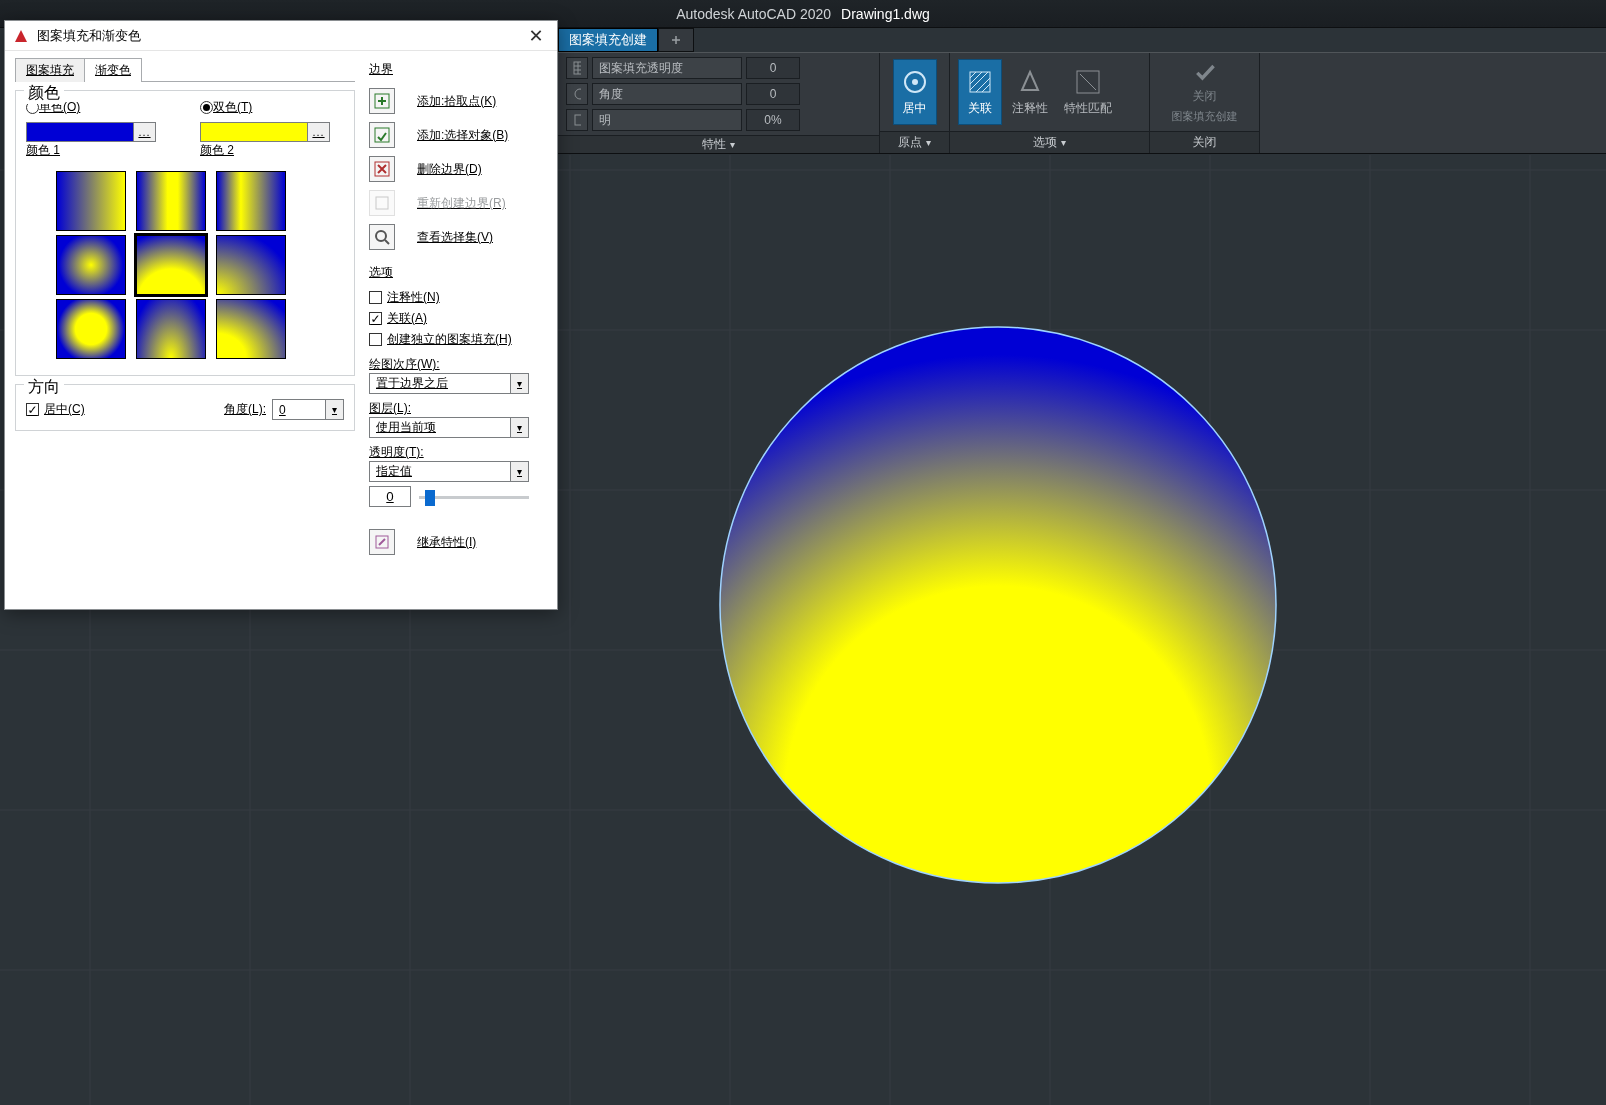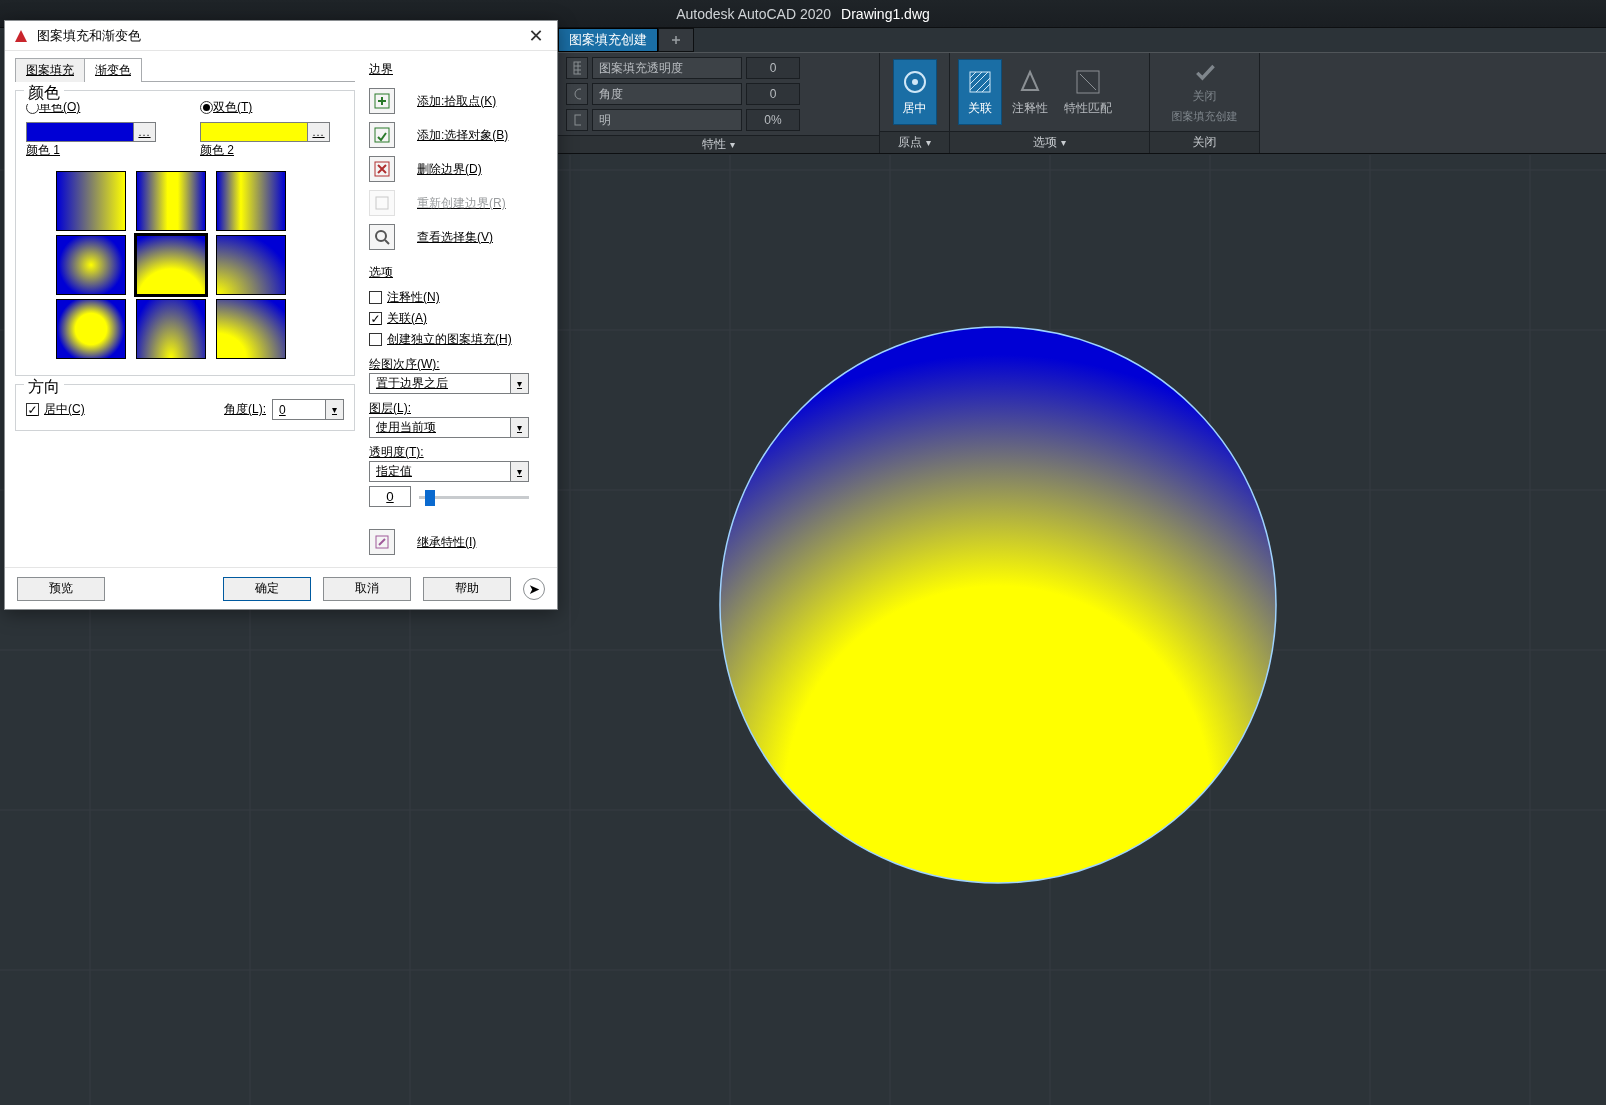--- a/index.html
+++ b/index.html
@@ -432,29 +432,13 @@
             <svg width="16" height="16">
               <rect x="2" y="2" width="12" height="12" fill="none" stroke="#a05a9a"></rect>
               <path d="M5 11l6-6" stroke="#a05a9a" stroke-width="2"></path>
             </svg>
           </div>
         <span class="txt">继承特性(I)</span>
       </div>
     </div>
   </div>
 
-  <div class="dlg-footer">
-    <div class="btn">
-        <span>预览</span>
-      </div>
-    <div class="spacer"></div>
-    <div class="btn primary">
-        <span>确定</span>
-      </div>
-    <div class="btn">
-        <span>取消</span>
-      </div>
-    <div class="btn">
-        <span>帮助</span>
-      </div>
-    <div class="round">➤</div>
-  </div>
 </div>
 
 </body></html>

